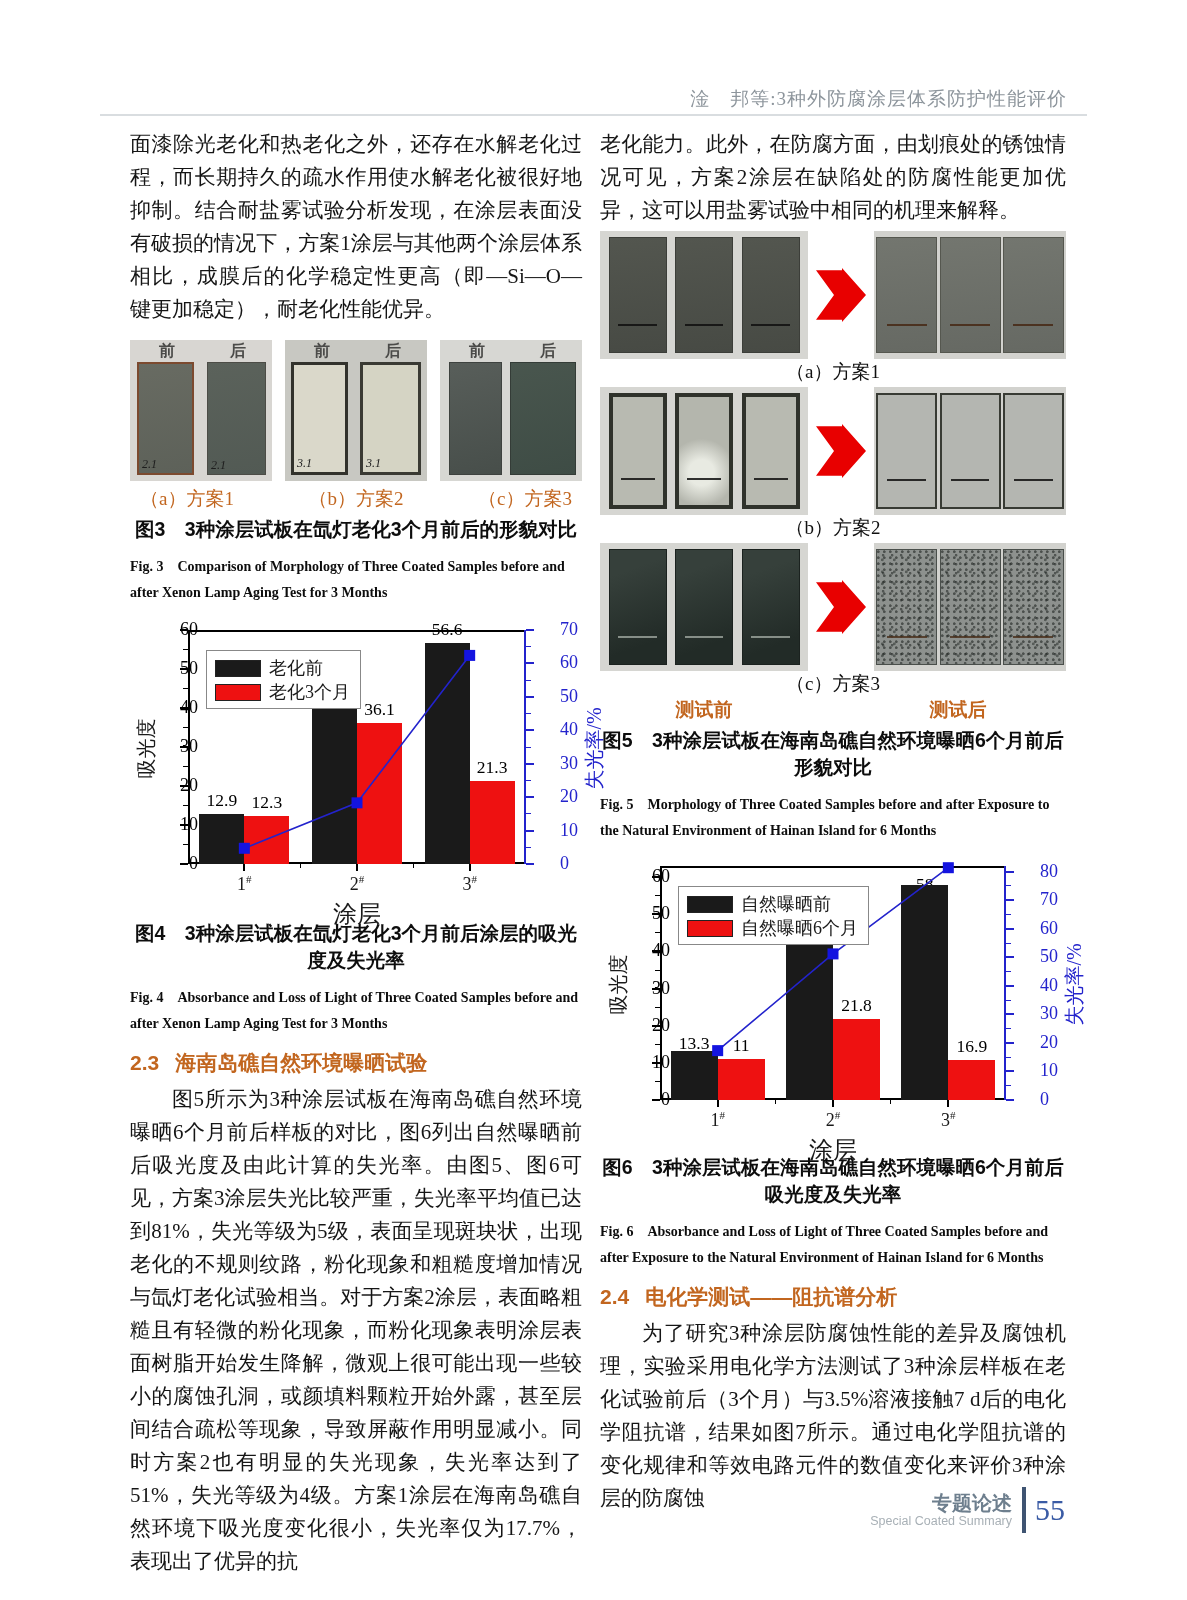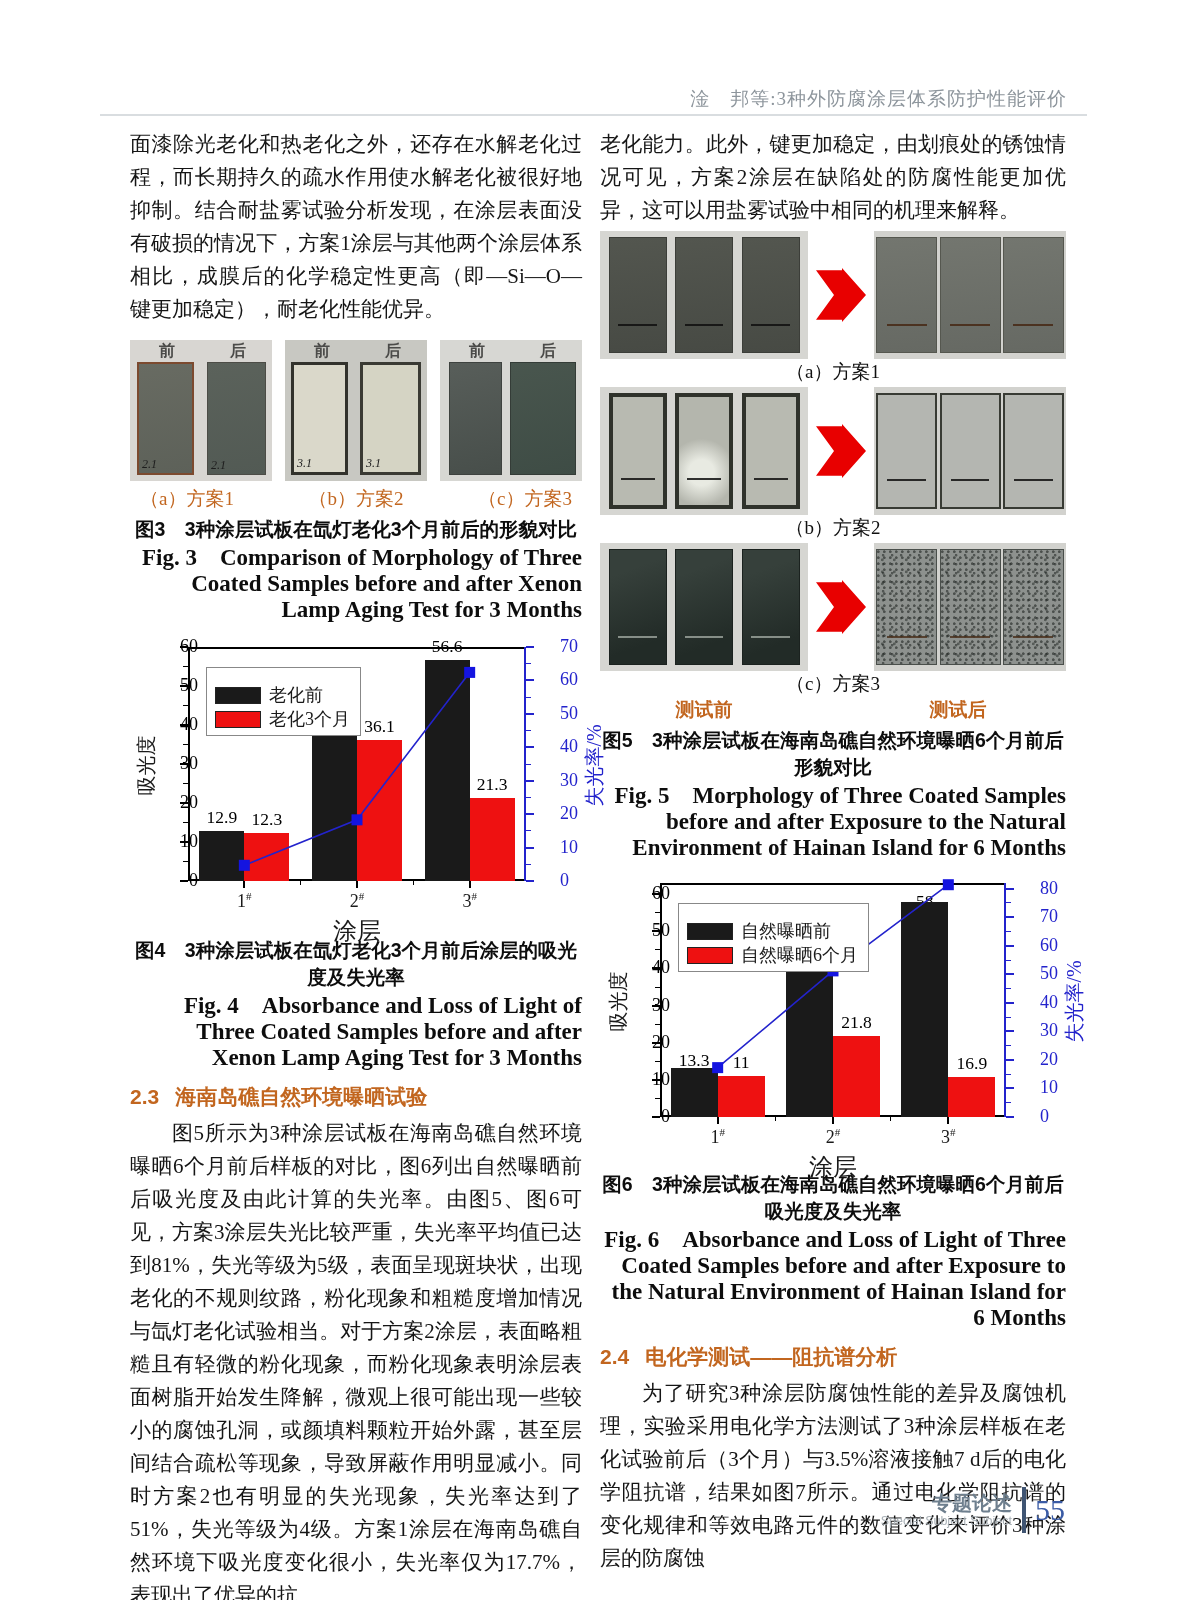--- a/index.html
+++ b/index.html
@@ -29,22 +29,22 @@
     margin:12px 0 6px 0; font-family:"Liberation Sans", sans-serif;
     font-weight:bold; font-size:21px; color:#c2661f;
   }
   .sec .sec-num { margin-right:16px; }
   
   .cap-cn {
     margin-top:4px; text-align:center; font-family:"Liberation Sans", sans-serif;
     font-weight:bold; font-size:19.5px; line-height:27px; color:#0d0d0d;
   }
   .cap-en {
-    margin-top:2px; text-align:right; font-weight:bold;
-    font-size:23px; line-height:26px; color:#0d0d0d;
+    margin-top:11px; text-align:left; font-weight:bold;
+    font-size:14px; line-height:26px; color:#0d0d0d;
   }
   
   .fig3-strip { margin-top:14px; display:flex; justify-content:space-between; }
   .photo3 { position:relative; width:142px; height:141px; }
   .photo3.pa { background:#d8d6d2; }
   .photo3.pb { background:#c8c8c2; }
   .photo3.pc { background:#d7d7d3; }
   .photo3 .plabel {
     position:absolute; top:1px; font-size:16px; color:#4b4b49;
     transform:translateX(-50%); font-weight:bold;
@@ -106,21 +106,21 @@
   #fig4-chart { width:452px; height:302px; margin-top:8px; }
   #fig6-chart { width:466px; height:296px; margin-top:10px; }
   .plot { position:absolute; border:2px solid #000; background:#fff; }
   .right-spine { position:absolute; width:2px; }
   .tick { position:absolute; }
   .tick-label { position:absolute; font-size:18px; color:#000;margin-left:22px; }
   .tick-label.right { }
   .bar { position:absolute; }
   .bar-label { position:absolute; font-size:17.5px; color:#000; transform:translateX(-50%); white-space:nowrap; }
   .legend {
-    position:absolute; border:1.5px solid #888; background:#fff; padding:15px 10px 4px 8px; z-index:5;
+    position:absolute; border:1.5px solid #888; background:#fff; padding:5px 10px 4px 8px; z-index:5;
   }
   .legend-row { display:flex; align-items:center; height:24px; }
   .legend-swatch { width:46px; height:17px; margin-right:8px; border:1px solid #222; }
   .legend-text { font-size:18px; white-space:nowrap; }
   .axis-label-y { position:absolute; font-size:20px; white-space:nowrap; transform:rotate(-90deg); transform-origin:center; }
   .axis-label-x { position:absolute; font-size:24px; transform:translateX(-50%); }
   .xcat { position:absolute; font-size:18px; transform:translateX(-50%); }
   .xcat sup { font-size:11px; }
   .line-svg { position:absolute; z-index:4; overflow:visible; }
   
@@ -269,21 +269,21 @@
     <div class="cap-en">Fig. 4　Absorbance and Loss of Light of Three Coated Samples before and after Xenon Lamp Aging Test for 3 Months</div>
 
     <h3 class="sec">
       <span class="sec-num">2.3</span><span>海南岛礁自然环境曝晒试验</span>
     </h3>
     <p class="body indent">图5所示为3种涂层试板在海南岛礁自然环境曝晒6个月前后样板的对比，图6列出自然曝晒前后吸光度及由此计算的失光率。由图5、图6可见，方案3涂层失光比较严重，失光率平均值已达到81%，失光等级为5级，表面呈现斑块状，出现老化的不规则纹路，粉化现象和粗糙度增加情况与氙灯老化试验相当。对于方案2涂层，表面略粗糙且有轻微的粉化现象，而粉化现象表明涂层表面树脂开始发生降解，微观上很可能出现一些较小的腐蚀孔洞，或颜填料颗粒开始外露，甚至层间结合疏松等现象，导致屏蔽作用明显减小。同时方案2也有明显的失光现象，失光率达到了51%，失光等级为4级。方案1涂层在海南岛礁自然环境下吸光度变化很小，失光率仅为17.7%，表现出了优异的抗</p>
   </div>
 
   <div id="right-col" class="col">
 
-    <p class="body">老化能力。此外，键更加稳定，由划痕处的锈蚀情况可见，方案2涂层在缺陷处的防腐性能更加优异，这可以用盐雾试验中相同的机理来解释。</p>
+    <p class="body">老化能力。此外，在防腐方面，由划痕处的锈蚀情况可见，方案2涂层在缺陷处的防腐性能更加优异，这可以用盐雾试验中相同的机理来解释。</p>
 
     <div class="f5row">
       <div class="f5photo lft ra-l">
         <div class="f5p"></div>
         <div class="f5p"></div>
         <div class="f5p"></div>
       </div>
       <div class="arrow-wrap">
           <div class="red-arrow"></div>
         </div>
@@ -432,19 +432,19 @@
 
     <h3 class="sec">
       <span class="sec-num">2.4</span><span>电化学测试——阻抗谱分析</span>
     </h3>
     <p class="body indent">为了研究3种涂层防腐蚀性能的差异及腐蚀机理，实验采用电化学方法测试了3种涂层样板在老化试验前后（3个月）与3.5%溶液接触7 d后的电化学阻抗谱，结果如图7所示。通过电化学阻抗谱的变化规律和等效电路元件的数值变化来评价3种涂层的防腐蚀</p>
   </div>
 
   <div class="footer">
     <div class="footer-texts">
       <div class="footer-cn">专题论述</div>
-      <div class="footer-en">Special Subject Subject</div>
+      <div class="footer-en">Special Coated Summary</div>
     </div>
     <div class="footer-bar"></div>
     <div class="footer-num">55</div>
   </div>
 
 </div>
 
 </body></html>

